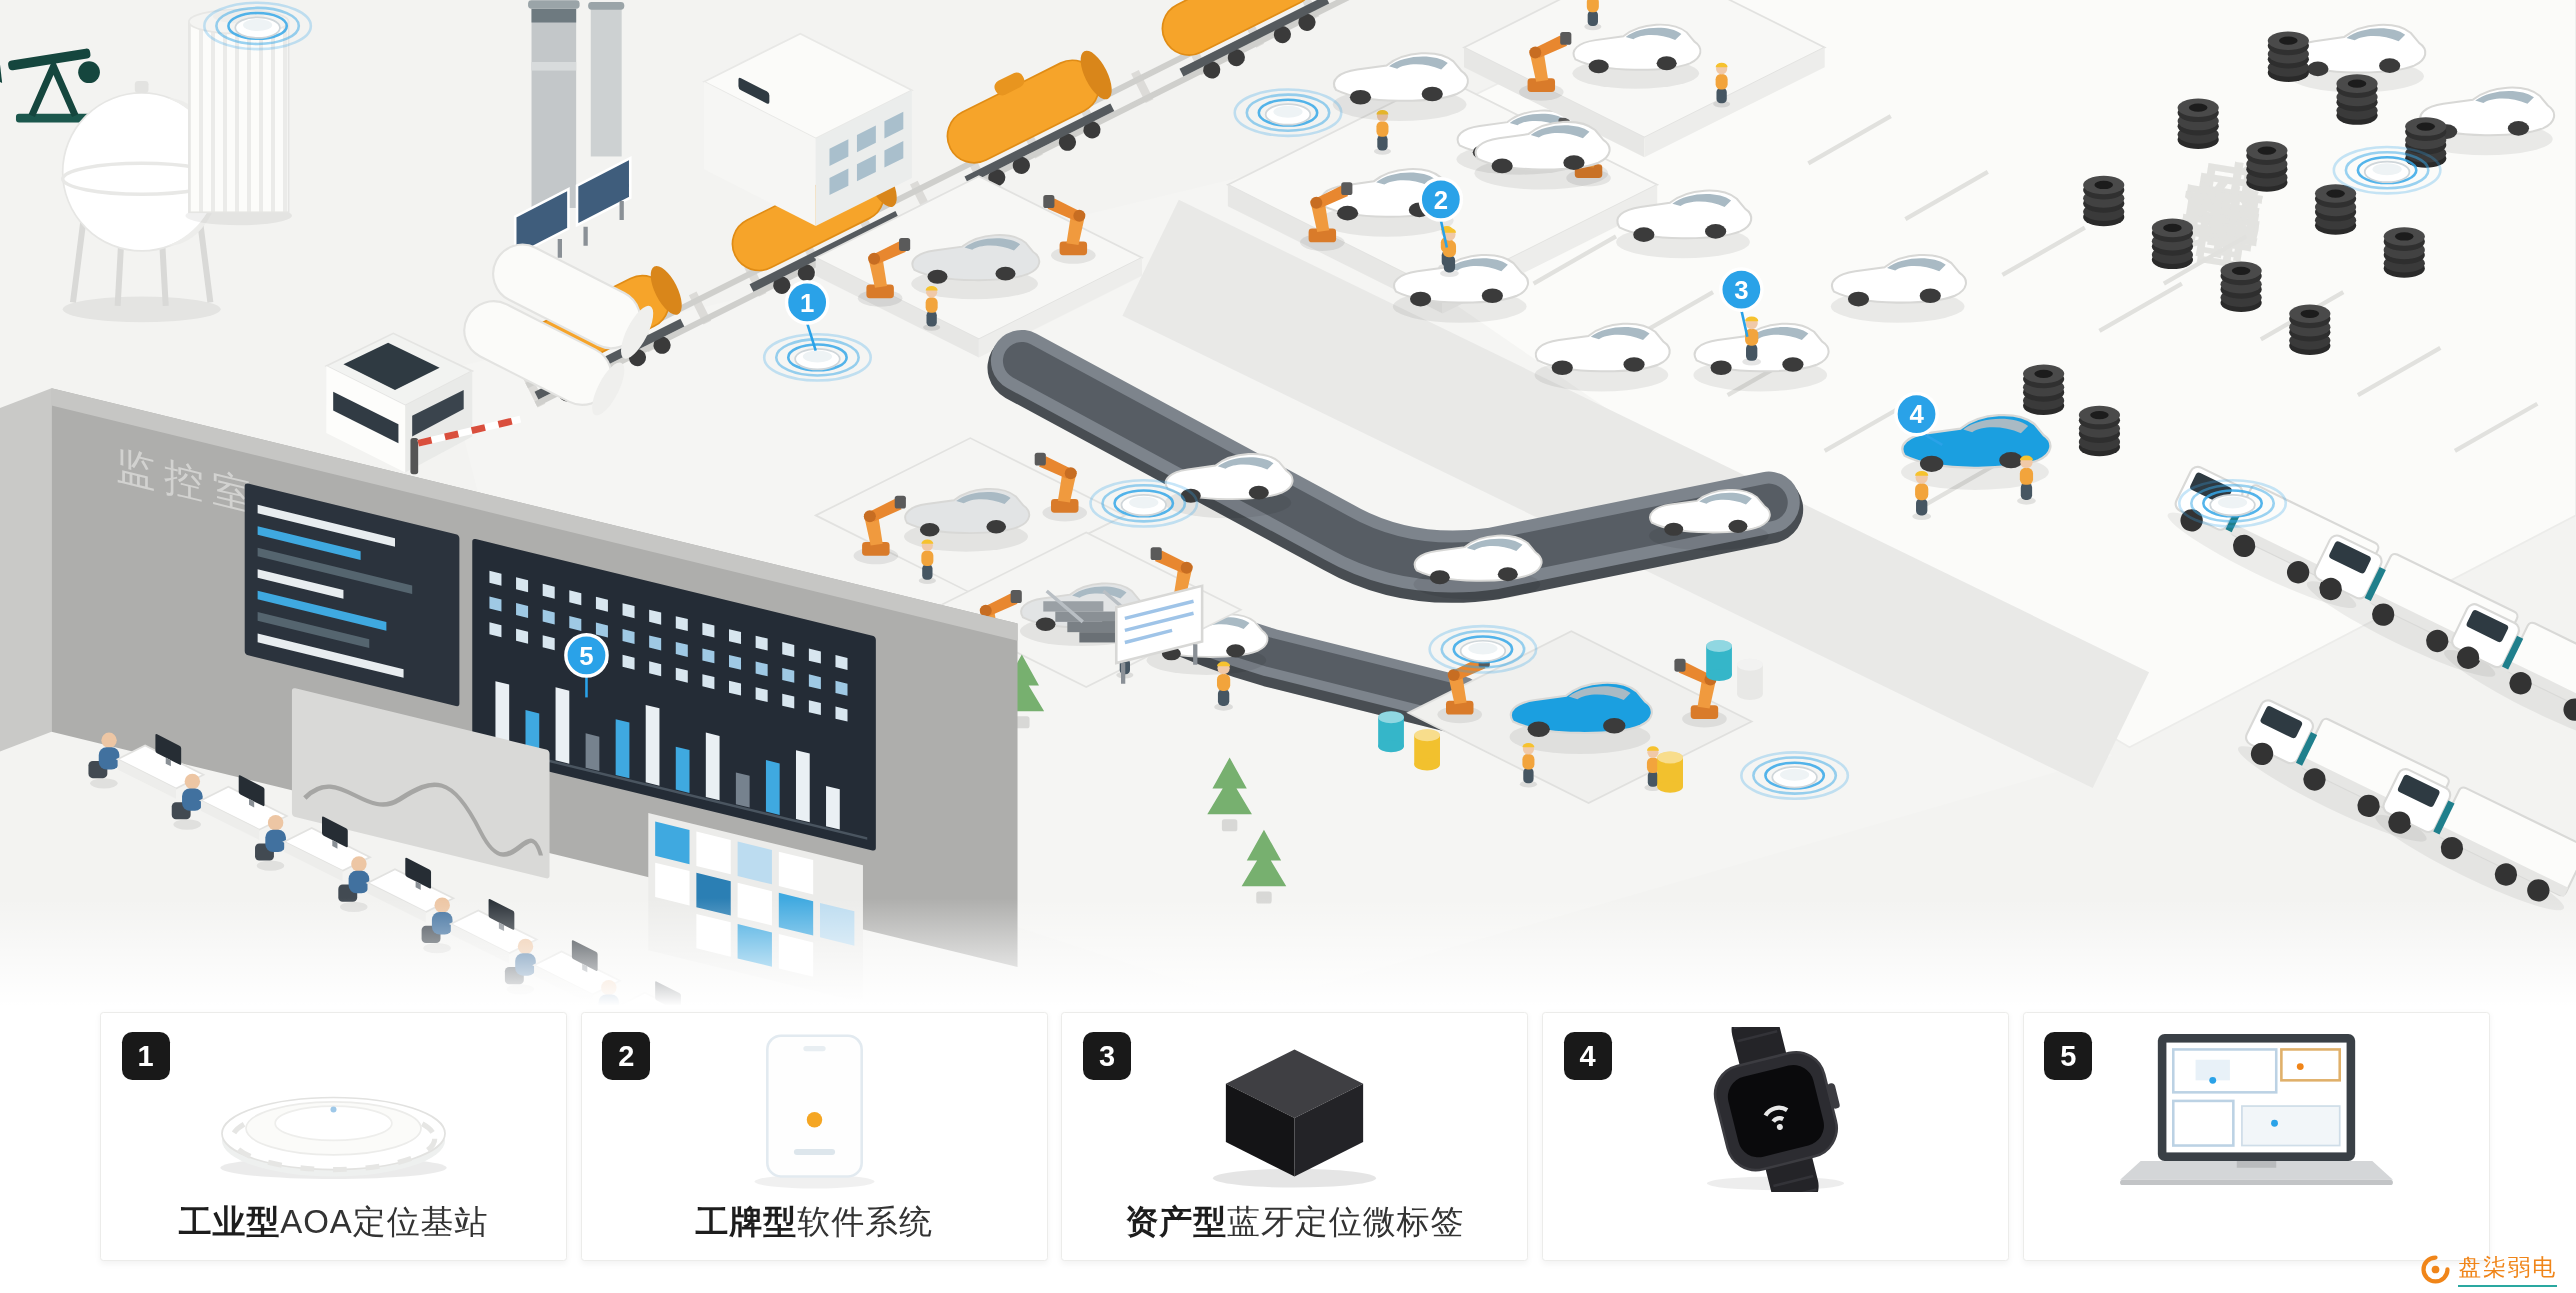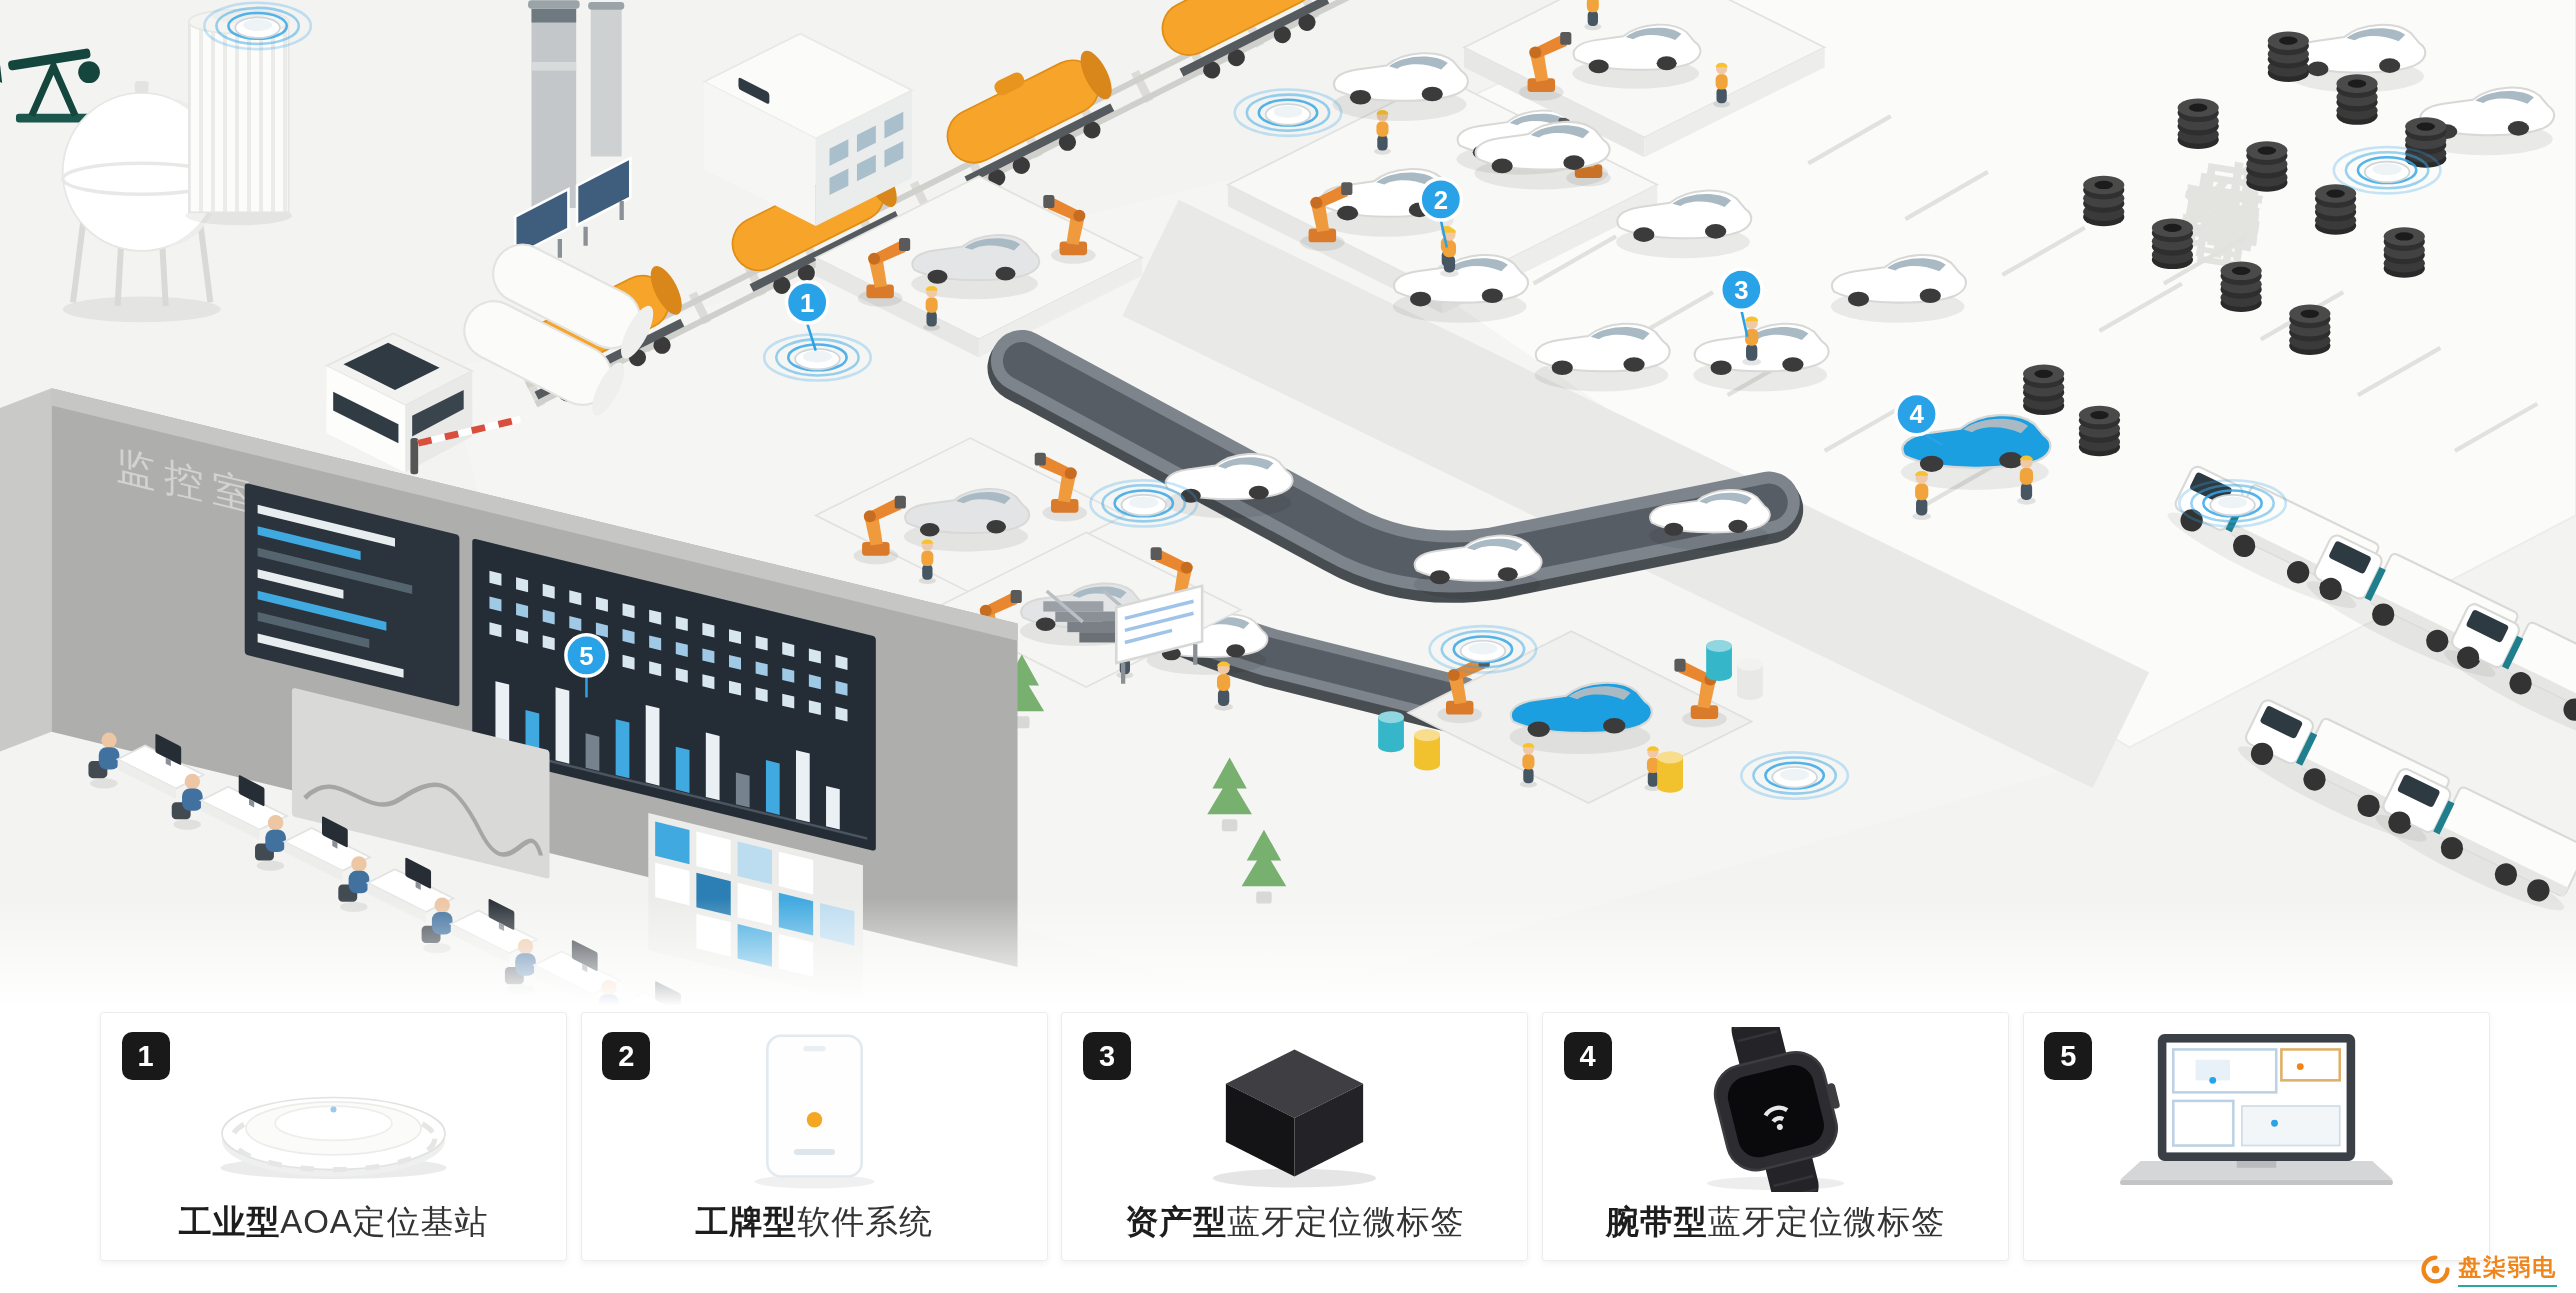--- a/index.html
+++ b/index.html
@@ -14,21 +14,21 @@
         box-shadow:0 2.6px 6.9px rgba(0,0,0,.05);position:relative;padding-top:13.7px}
   .badge{position:absolute;top:19px;left:20.6px;width:48px;height:48px;background:#191919;
          border-radius:10.3px;color:#fff;font-size:29px;font-weight:700;
          display:flex;align-items:center;justify-content:center}
   .product{height:165px;display:flex;align-items:flex-end;justify-content:center}
   .product svg{width:465px;height:165px}
   .card-label{text-align:center;font-size:33px;color:#2b2b2b;margin-top:8px;letter-spacing:0.9px}
   .card-label b{font-weight:700;color:#1d1d1d}
   .card-label span{font-weight:400;color:#333}
   .watermark{position:absolute;right:19px;top:1252px;display:flex;align-items:center;gap:8.6px}
-  .watermark .brand{color:#f08519;font-size:23px;font-weight:700;letter-spacing:1.7px;
+  .watermark .brand{color:#f08519;font-size:23px;font-weight:400;letter-spacing:1.7px;
                     border-bottom:2.6px solid #2aa8a0;padding-bottom:1.7px}
 </style>
 </head>
 <body>
 
 <div class="page">
 
   <div class="scene">
   <svg width="2576" height="1005" viewBox="0 0 3000 1170" xmlns="http://www.w3.org/2000/svg">
     <defs>
@@ -538,23 +538,20 @@
             <path d="M247,-8 h48 M247,8 h48 M247,182 h48 M247,198 h48" stroke="#333338" stroke-width="3"></path>
             <rect x="206" y="36" width="130" height="124" rx="34" fill="#2c2c31" stroke="#3c3c41" stroke-width="3"></rect>
             <rect x="220" y="50" width="102" height="96" rx="24" fill="#0a0a0c"></rect>
             <path d="M258,100 a18,18 0 0 1 26,0" stroke="#e8e8e8" stroke-width="5" fill="none"></path>
             <path d="M265,109 a9,9 0 0 1 12,0" stroke="#e8e8e8" stroke-width="5" fill="none"></path>
             <circle cx="271" cy="117" r="3.5" fill="#e8e8e8"></circle>
             <rect x="336" y="82" width="9" height="30" rx="4" fill="#3c3c41"></rect>
           </g>
         </svg>
       </div>
-      <div class="card-label">
-        <b>腕带型</b><span>蓝牙定位微标签</span>
-      </div>
     </div>
 
     <div class="card">
       <div class="badge">
           <span>5</span>
         </div>
       <div class="product">
         <svg viewBox="0 0 542 192">
           <rect x="156" y="8" width="230" height="148" rx="8" fill="#3a4046"></rect>
           <rect x="166" y="18" width="210" height="128" fill="#ffffff"></rect>

